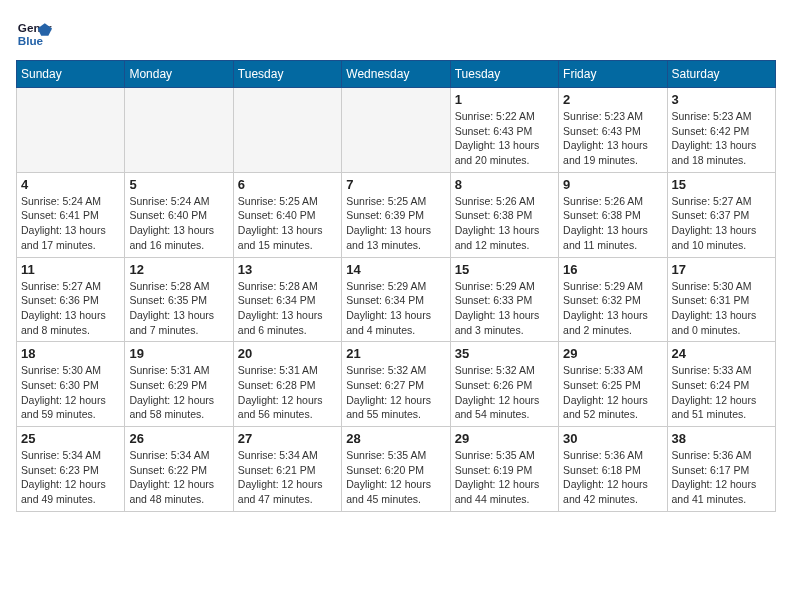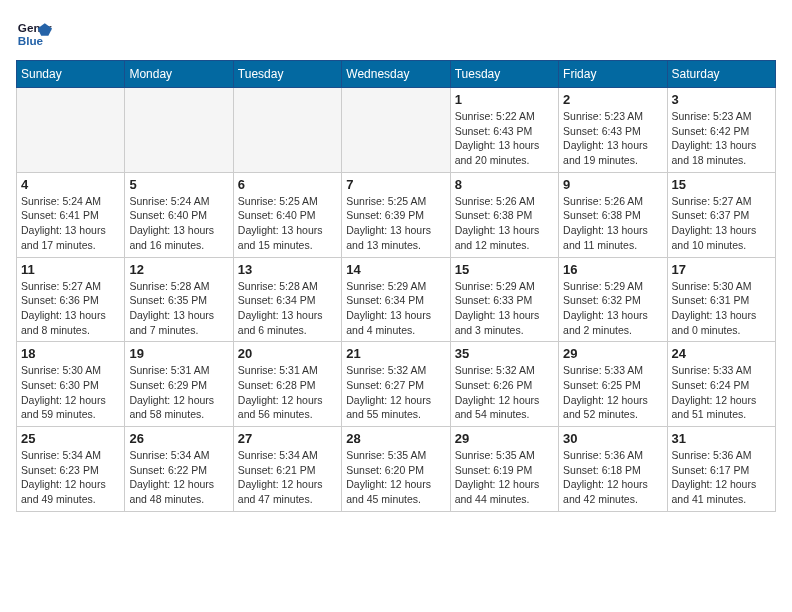--- a/index.html
+++ b/index.html
@@ -332,21 +332,21 @@
 and 44 minutes.</div>
         </td>
         <td>
           <div class="day-num">30</div>
           <div class="day-info" style="white-space: pre-line;">Sunrise: 5:36 AM
 Sunset: 6:18 PM
 Daylight: 12 hours
 and 42 minutes.</div>
         </td>
         <td>
-          <div class="day-num">31</div>
+          <div class="day-num">38</div>
           <div class="day-info" style="white-space: pre-line;">Sunrise: 5:36 AM
 Sunset: 6:17 PM
 Daylight: 12 hours
 and 41 minutes.</div>
         </td>
       </tr>
     </tbody>
 </table>
 
 </body></html>

